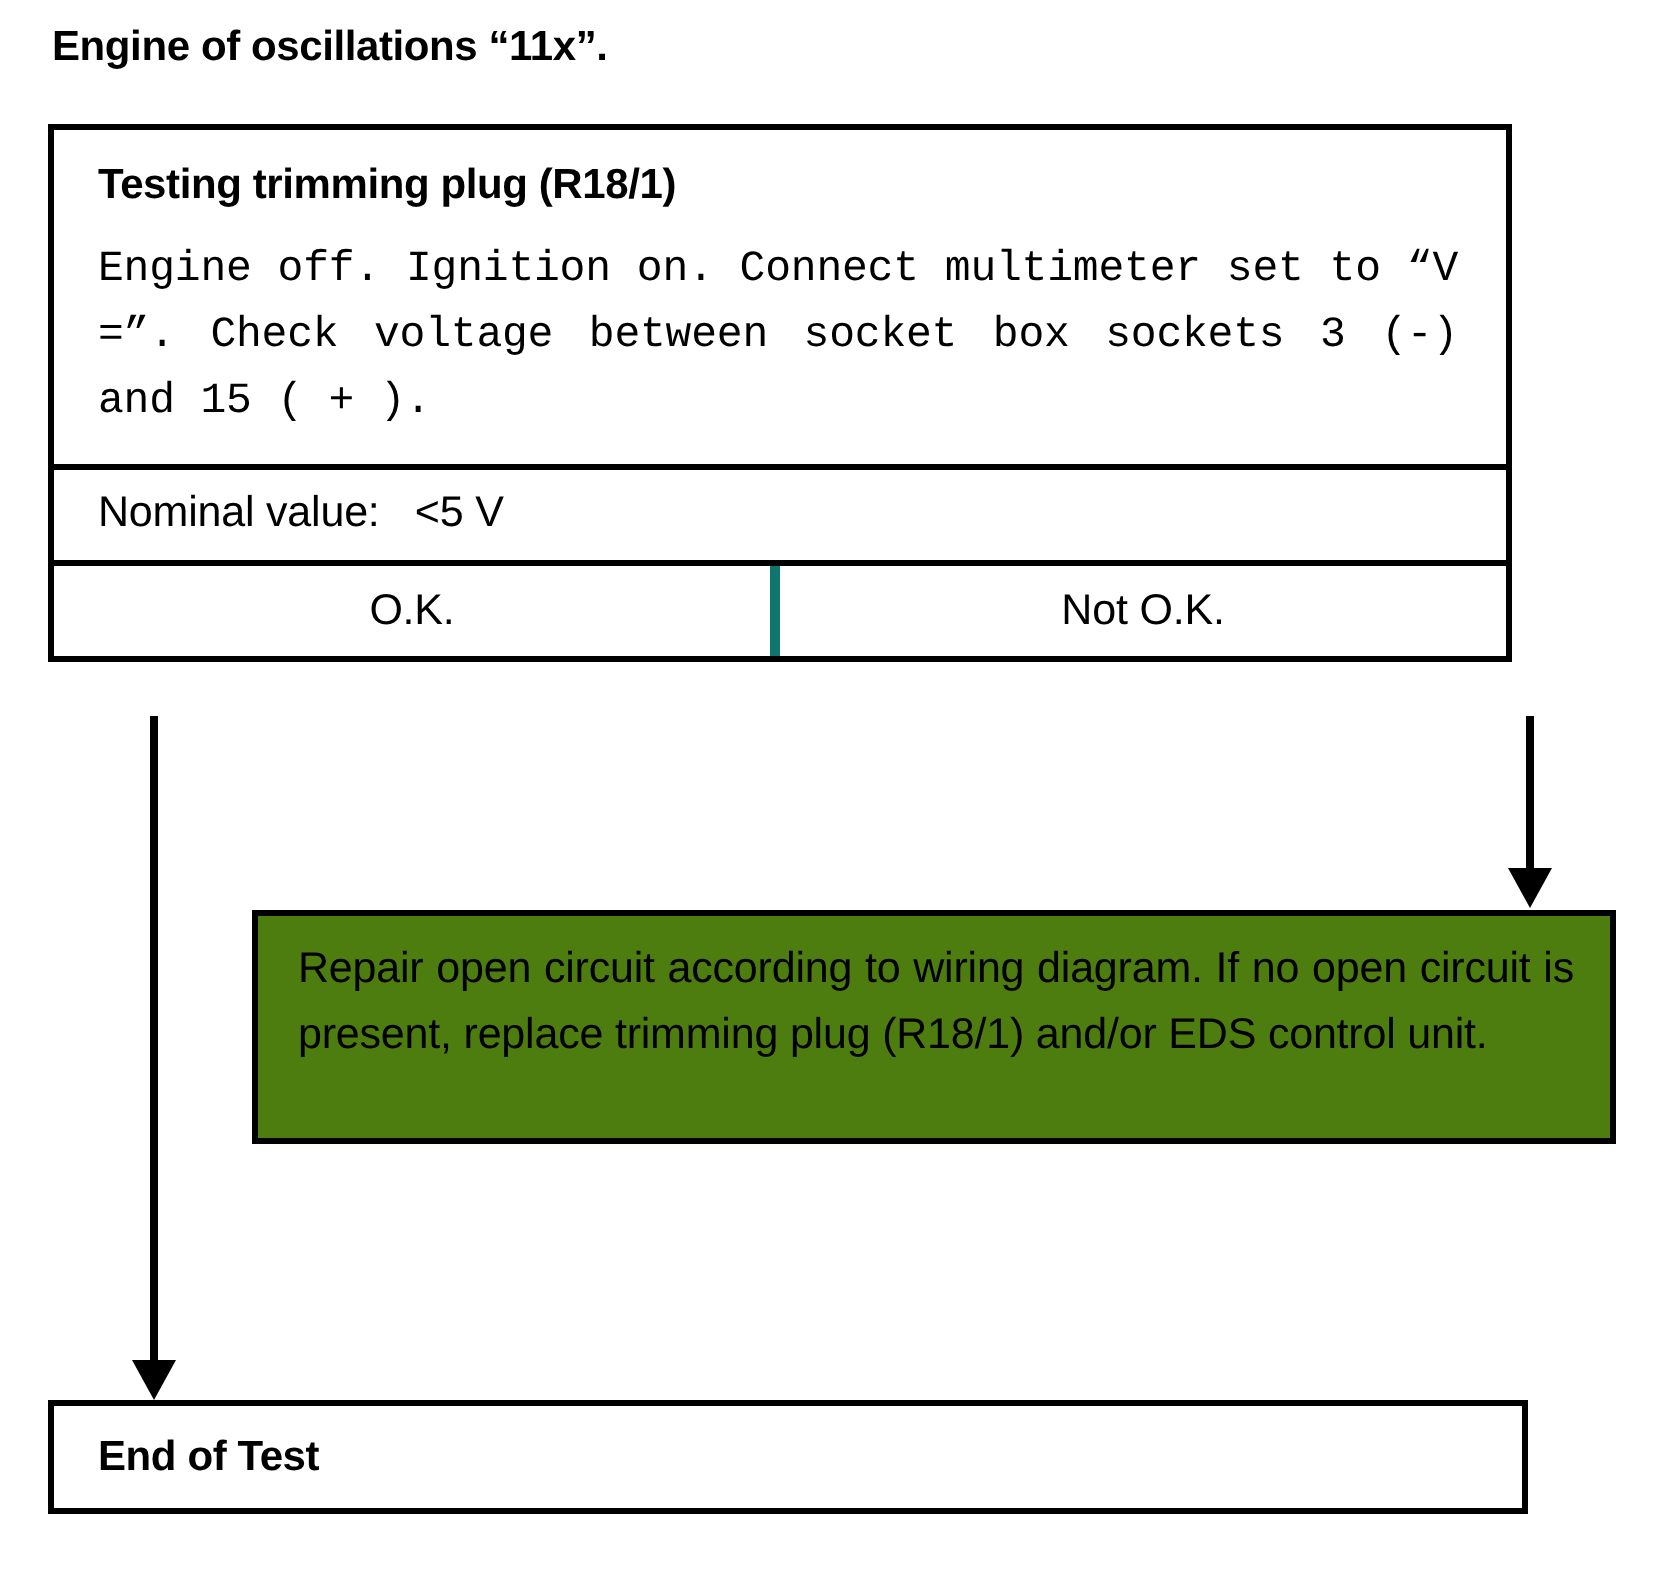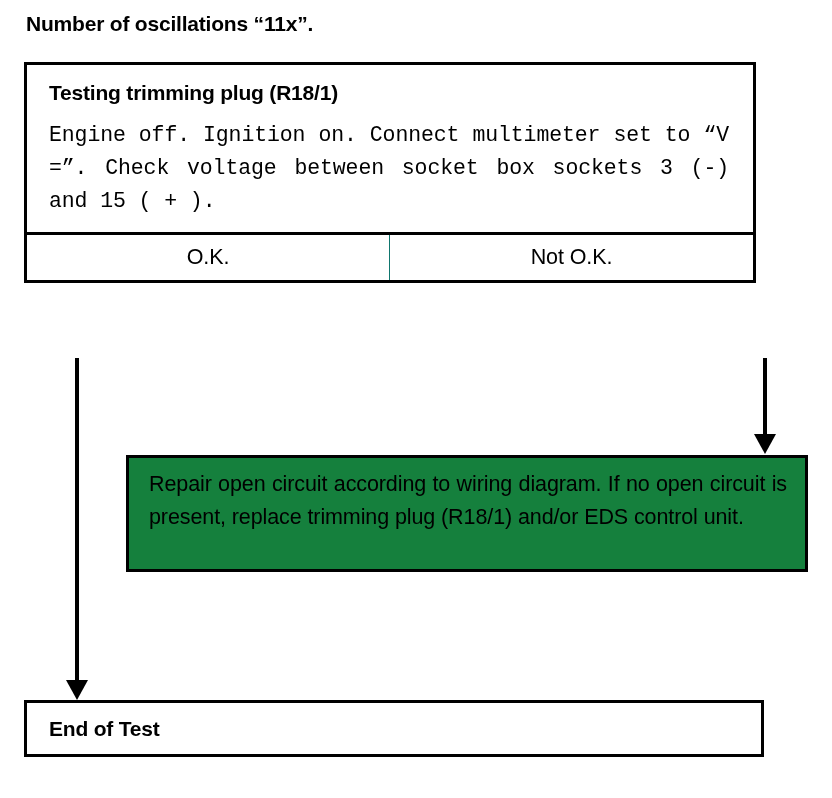--- a/index.html
+++ b/index.html
@@ -78,21 +78,21 @@
   .verdict-cell {
     flex: 0 0 50%;
     display: flex;
     align-items: center;
     justify-content: center;
     font-size: 21.5px;
     letter-spacing: -0.1px;
     box-sizing: border-box;
   }
   #verdict-ok {
-    border-right: 1px solid #0f766e;
+    border-right: 5px solid #0f766e;
   }
 
   
   .connector {
     position: absolute;
   }
   .conn-stem {
     position: absolute;
     width: 4px;
     background: #000;
@@ -116,21 +116,21 @@
 
   
   #repair-box {
     position: absolute;
     left: 126px;
     top: 455px;
     width: 682px;
     height: 117px;
     border: 3px solid #000;
     box-sizing: border-box;
-    background: #15803d;
+    background: #4d7c0f;
     padding: 10px 18px 0 20px;
   }
   #repair-text {
     font-size: 21.5px;
     line-height: 33px;
     text-align: justify;
     text-align-last: left;
     letter-spacing: -0.1px;
   }
 
@@ -150,32 +150,35 @@
   }
   #end-label {
     font-size: 21px;
     font-weight: bold;
     letter-spacing: -0.2px;
   }
 </style>
 </head>
 <body>
 
-<div id="page-title">Number of oscillations “11x”.</div>
+<div id="page-title">Engine of oscillations “11x”.</div>
 
 <div id="test-table">
 
   <div class="tbl-row" id="row-header">
     <div id="header-title">Testing trimming plug (R18/1)</div>
   </div>
 
   <div class="tbl-row" id="row-instruction">
     <div id="instruction-text">Engine off.  Ignition on.  Connect  multimeter set to “V =”.  Check voltage between socket box sockets 3 (-) and 15 ( + ).</div>
   </div>
 
+  <div class="tbl-row" id="row-nominal">
+    <div id="nominal-line">Nominal value:   &lt;5 V</div>
+  </div>
 
   <div class="tbl-row" id="row-verdict">
     <div class="verdict-cell" id="verdict-ok">O.K.</div>
     <div class="verdict-cell" id="verdict-notok">Not O.K.</div>
   </div>
 
 </div>
 
 <div class="connector">
   <div class="conn-stem" id="conn-ok-stem"></div>

